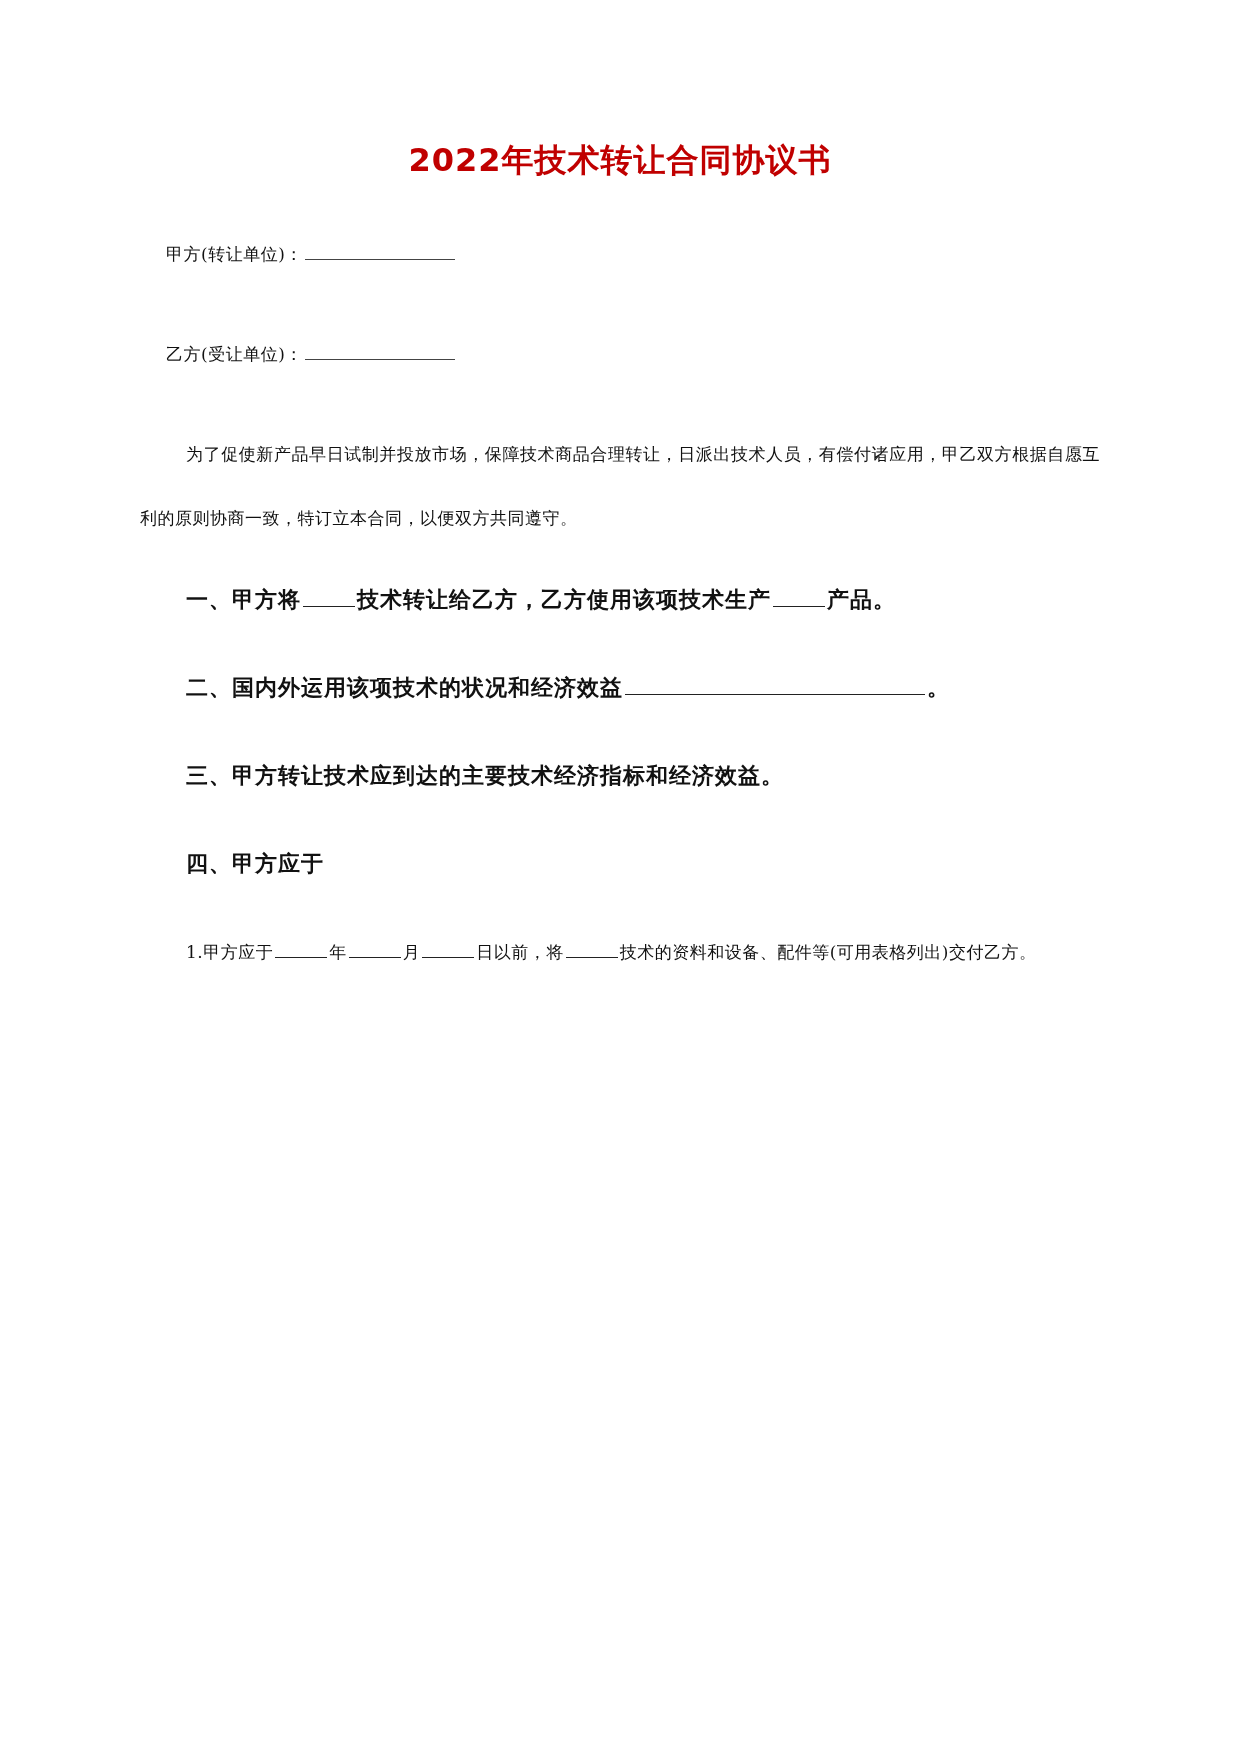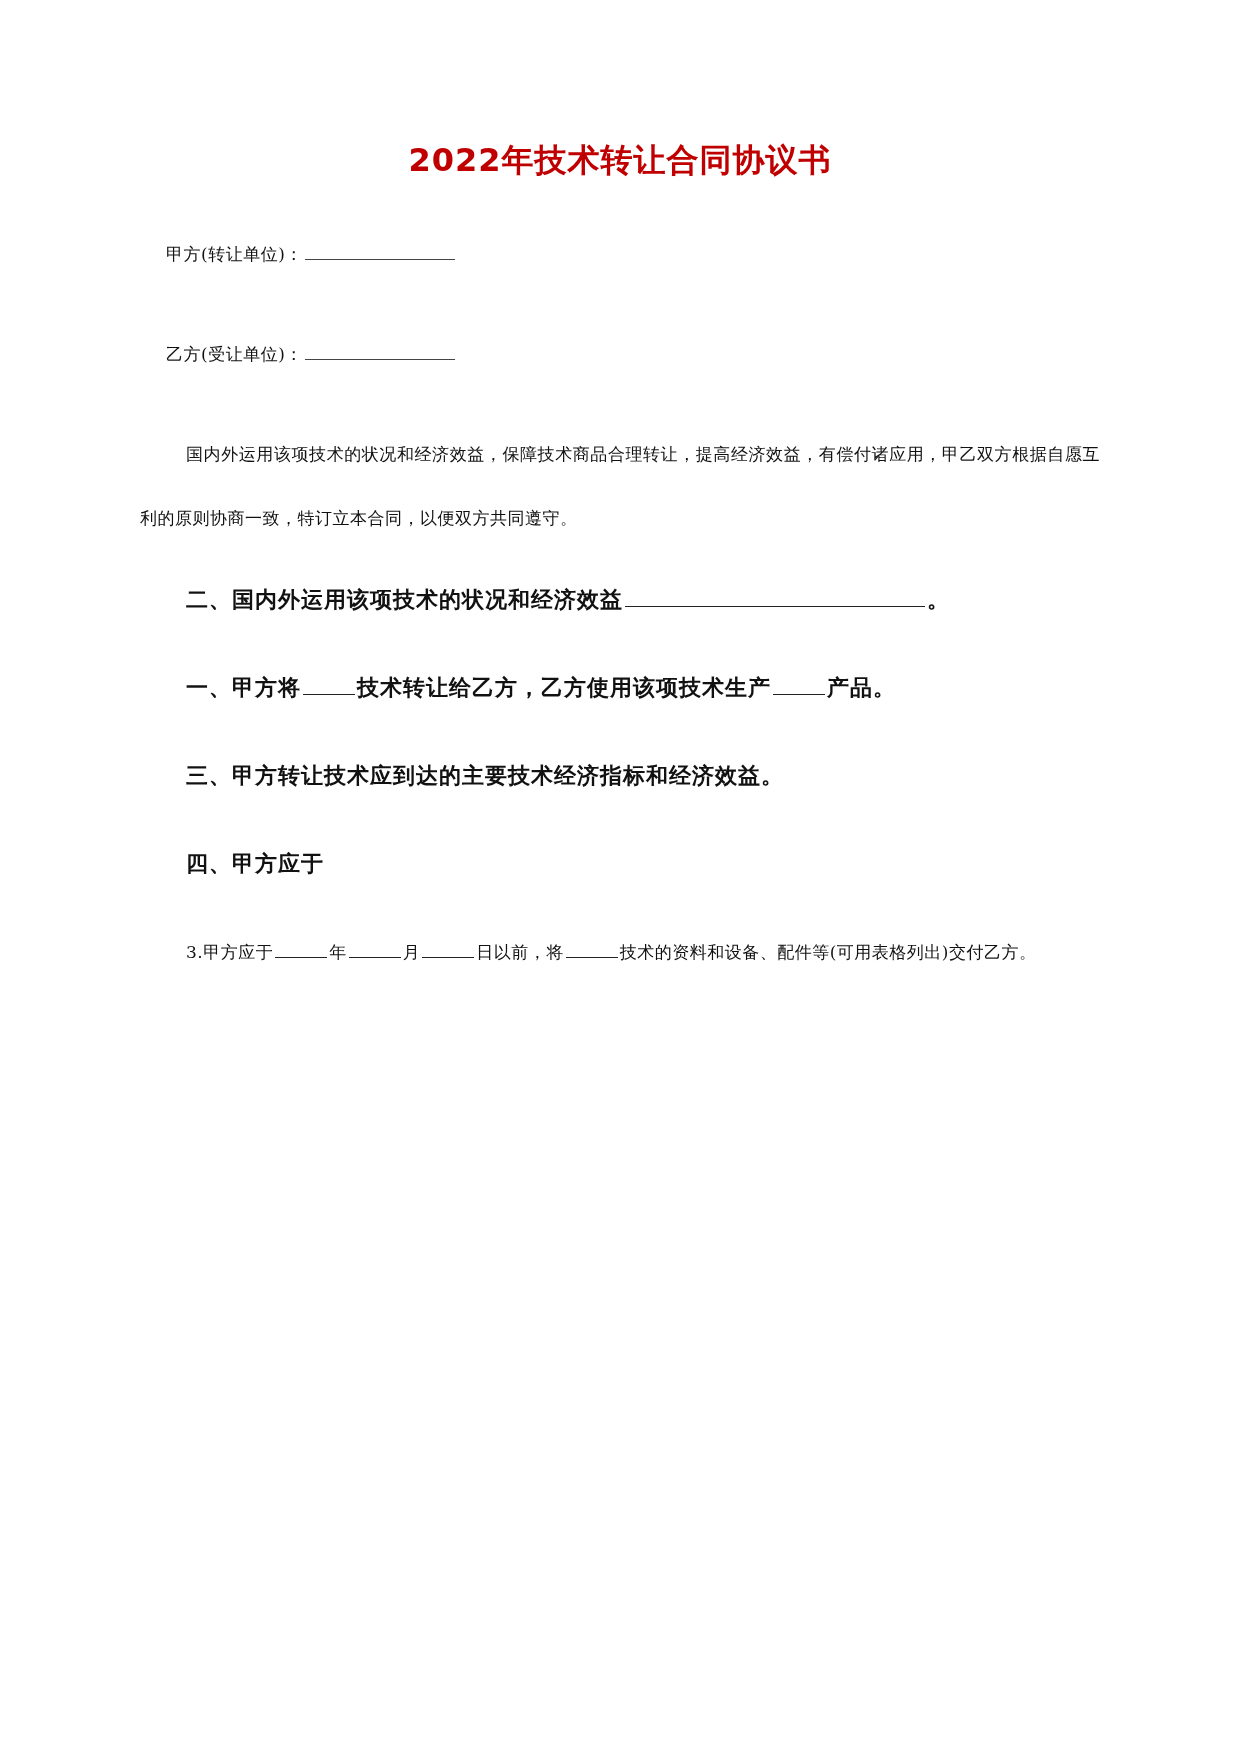--- a/index.html
+++ b/index.html
@@ -87,29 +87,29 @@
 <div class="page">
 
   <h1 class="doc-title">2022年技术转让合同协议书</h1>
 
   <div class="body-block">
 
     <p class="para party"><span>甲方(转让单位)：</span><span class="blank b-party"></span></p>
 
     <p class="para party"><span>乙方(受让单位)：</span><span class="blank b-party"></span></p>
 
-    <p class="para indent">国内外运用该项技术的状况和经济效益，保障技术商品合理转让，提高经济效益，有偿付诸应用，甲乙双方根据自愿互利的原则协商一致，特订立本合同，以便双方共同遵守。</p>
+    <p class="para indent">为了促使新产品早日试制并投放市场，保障技术商品合理转让，日派出技术人员，有偿付诸应用，甲乙双方根据自愿互利的原则协商一致，特订立本合同，以便双方共同遵守。</p>
+
+    <p class="para section"><span>一、甲方将</span><span class="blank b-xs"></span><span>技术转让给乙方，乙方使用该项技术生产</span><span class="blank b-xs"></span><span>产品。</span></p>
 
     <p class="para section"><span>二、国内外运用该项技术的状况和经济效益</span><span class="blank b-md"></span><span>。</span></p>
-
-    <p class="para section"><span>一、甲方将</span><span class="blank b-xs"></span><span>技术转让给乙方，乙方使用该项技术生产</span><span class="blank b-xs"></span><span>产品。</span></p>
 
     <p class="para section">三、甲方转让技术应到达的主要技术经济指标和经济效益。</p>
 
 
 
     <p class="para section">四、甲方应于</p>
 
-    <p class="para item"><span>3.甲方应于</span><span class="blank b-xs"></span><span>年</span><span class="blank b-xs"></span><span>月</span><span class="blank b-xs"></span><span>日以前，将</span><span class="blank b-xs"></span><span>技术的资料和设备、配件等(可用表格列出)交付乙方。</span></p>
+    <p class="para item"><span>1.甲方应于</span><span class="blank b-xs"></span><span>年</span><span class="blank b-xs"></span><span>月</span><span class="blank b-xs"></span><span>日以前，将</span><span class="blank b-xs"></span><span>技术的资料和设备、配件等(可用表格列出)交付乙方。</span></p>
 
 
   </div>
 </div>
 
 </body></html>

